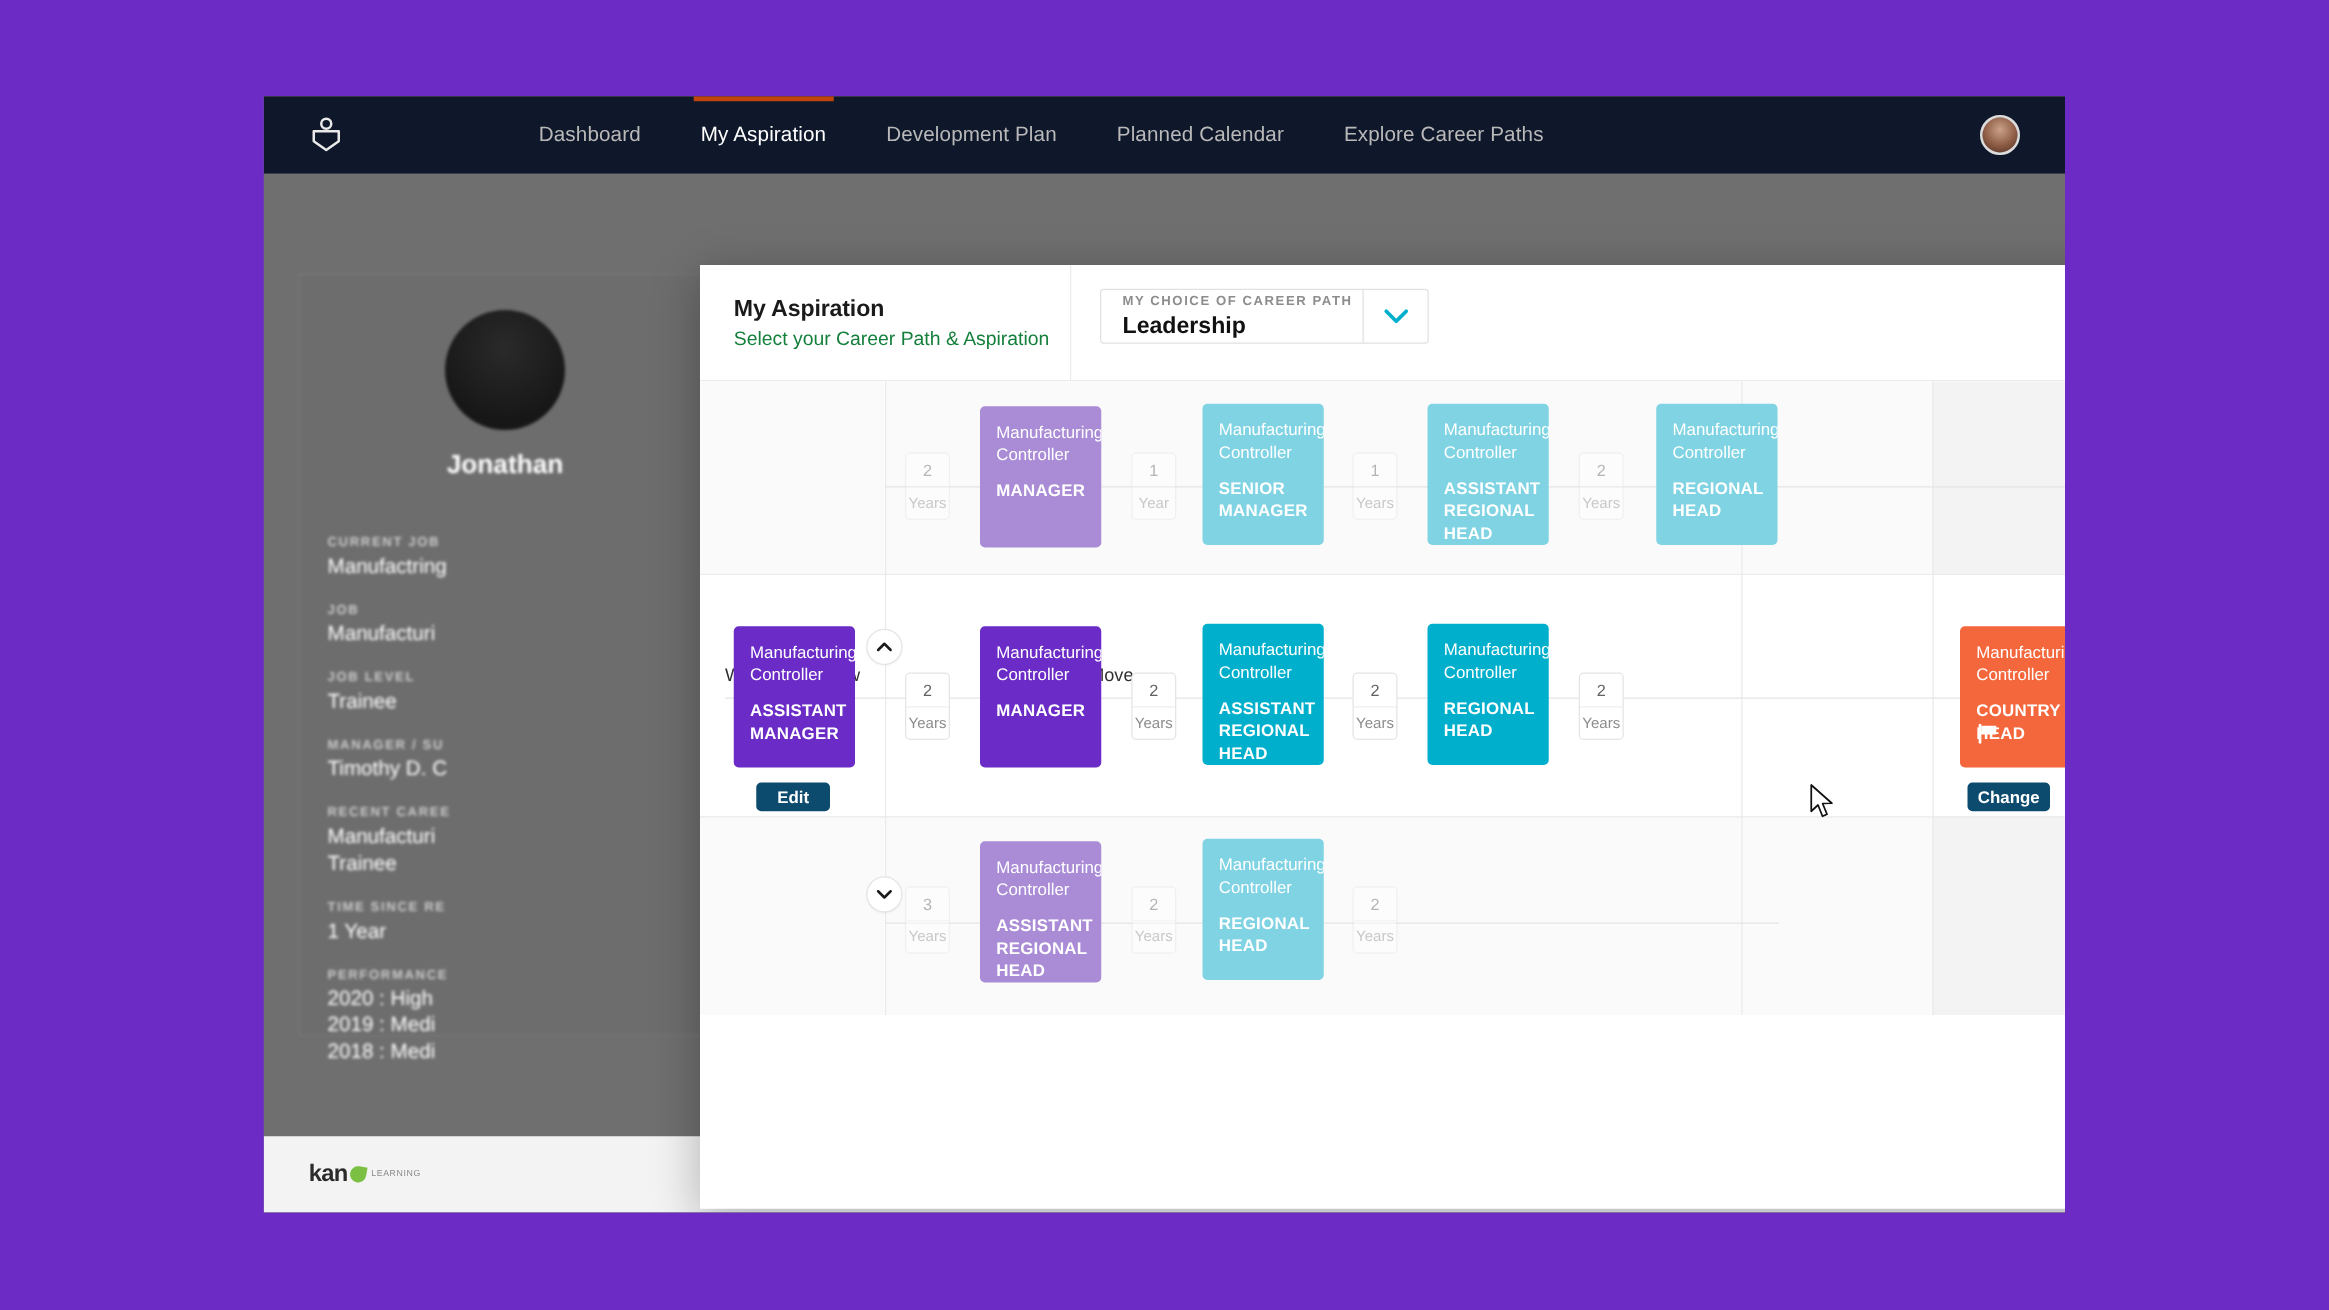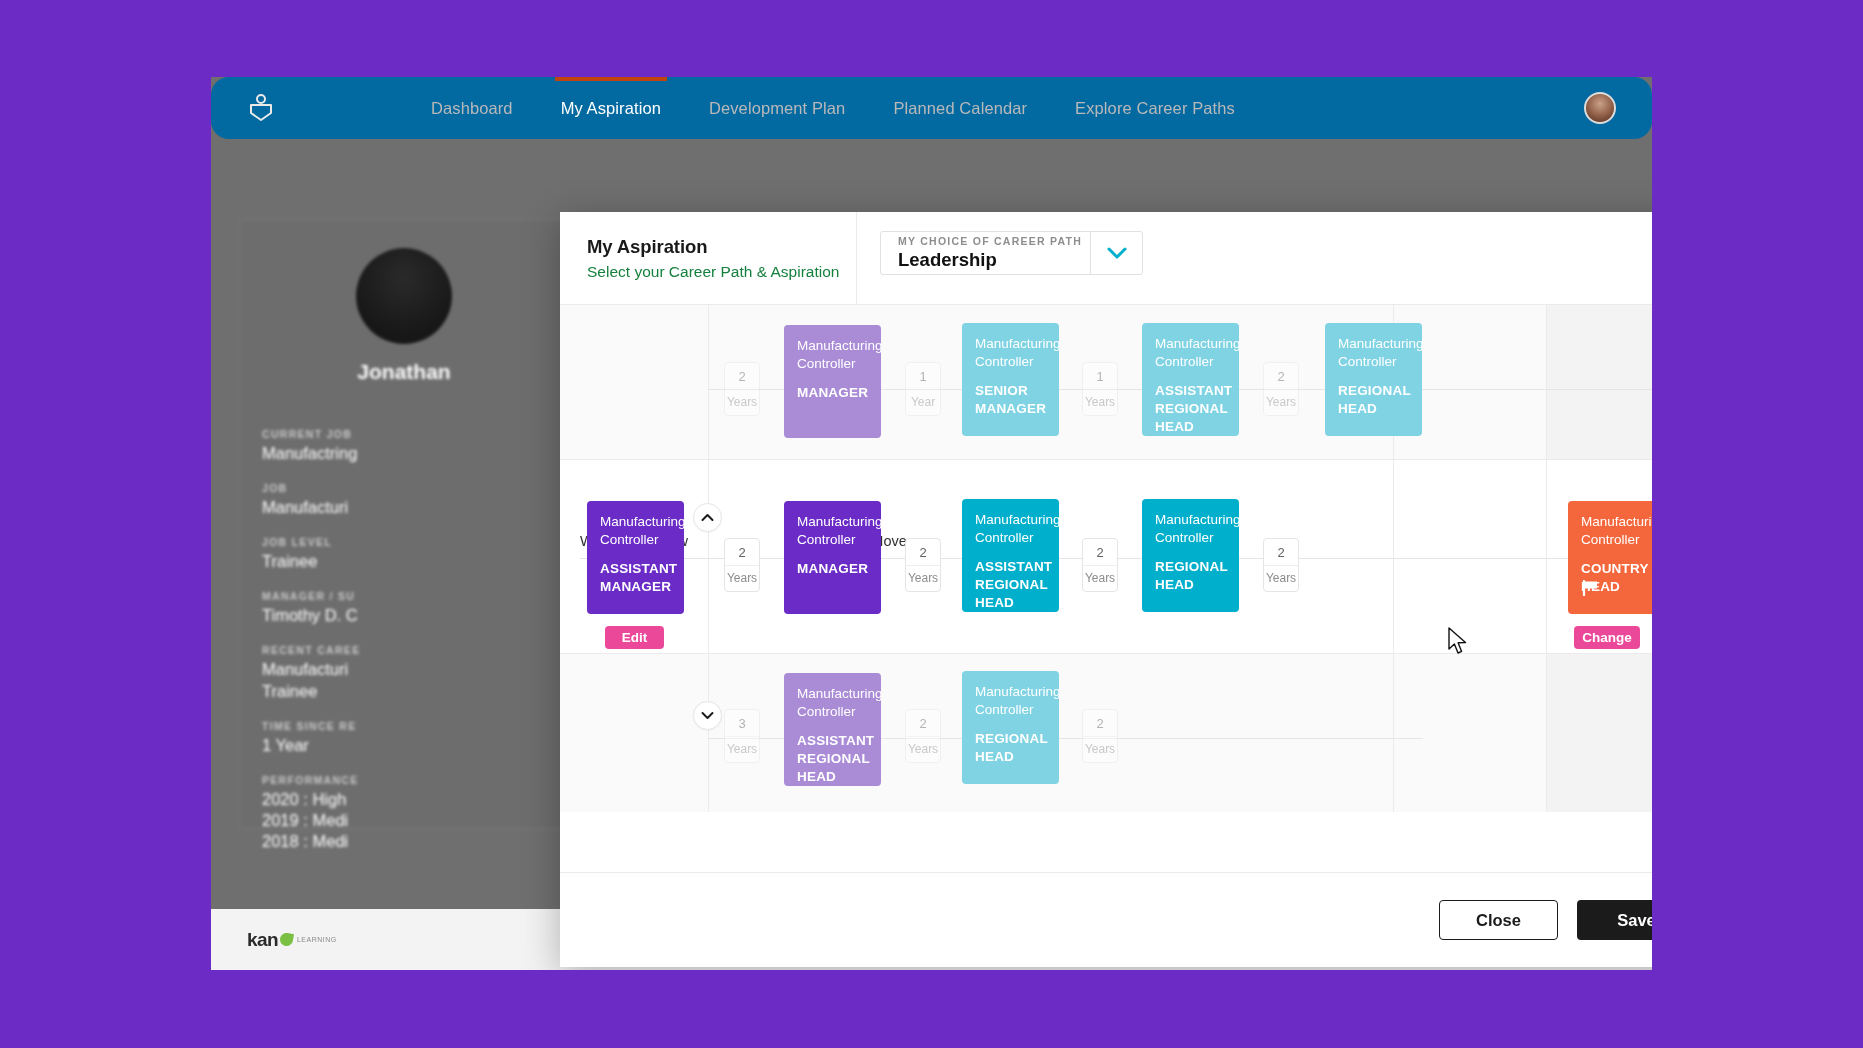--- a/index.html
+++ b/index.html
@@ -16,24 +16,23 @@
     left: 211px; top: 77px;
     width: 1441px; height: 893px;
     background: #6f6f6f;
     overflow: hidden;
   }
 
   
   .topnav {
     position: relative;
     height: 62px;
-    background: #0369a1;
+    background: #0f172a;
     display: flex;
     align-items: center;
-    border-radius: 18px;
   }
   .brand-logo {
     position: absolute; left: 36px; top: 50%;
     transform: translateY(-50%);
     width: 28px; height: 30px;
   }
   .nav-links {
     position: absolute; left: 196px; top: 0;
     height: 62px;
     display: flex; align-items: center;
@@ -243,21 +242,21 @@
     width: 29px; height: 29px; border-radius: 50%;
     background: #ffffff; border: 1px solid #e6e4e4;
     display: flex; align-items: center; justify-content: center;
     cursor: pointer;
     box-shadow: 0 1px 2px rgba(0,0,0,.04);
     z-index: 5;
   }
 
   .dark-btn {
     position: absolute;
-    background: #ec4899; color: #fff;
+    background: #0c4a6e; color: #fff;
     border: none; border-radius: 4px;
     font-family: inherit; font-size: 13.5px; font-weight: bold;
     cursor: pointer;
     display: flex; align-items: center; justify-content: center;
   }
 
   
   .modal-foot {
     position: absolute; left: 0; right: 0; bottom: 0;
     height: 95px;
@@ -503,24 +502,20 @@
       <div class="gapbox ghost" style="left:345px; top:404px;">
         <div class="num">2</div>
         <div class="unit">Years</div>
       </div>
       <div class="gapbox ghost" style="left:522px; top:404px;">
         <div class="num">2</div>
         <div class="unit">Years</div>
       </div>
     </div>
 
-    <div class="modal-foot">
-      <button class="btn btn-close">Close</button>
-      <button class="btn btn-save">Save</button>
-    </div>
   </div>
 </div>
 
 <span class="cursor" style="left:1448px; top:627px;">
   <svg width="22" height="30" viewBox="0 0 22 30">
     <path d="M1 1 L1 22 L6.4 17 L10 26 L13.6 24.4 L10.1 15.8 L17.5 15.6 Z" fill="#ffffff" stroke="#111111" stroke-width="1.4" stroke-linejoin="round"></path>
   </svg>
 </span>
 
 </body></html>

